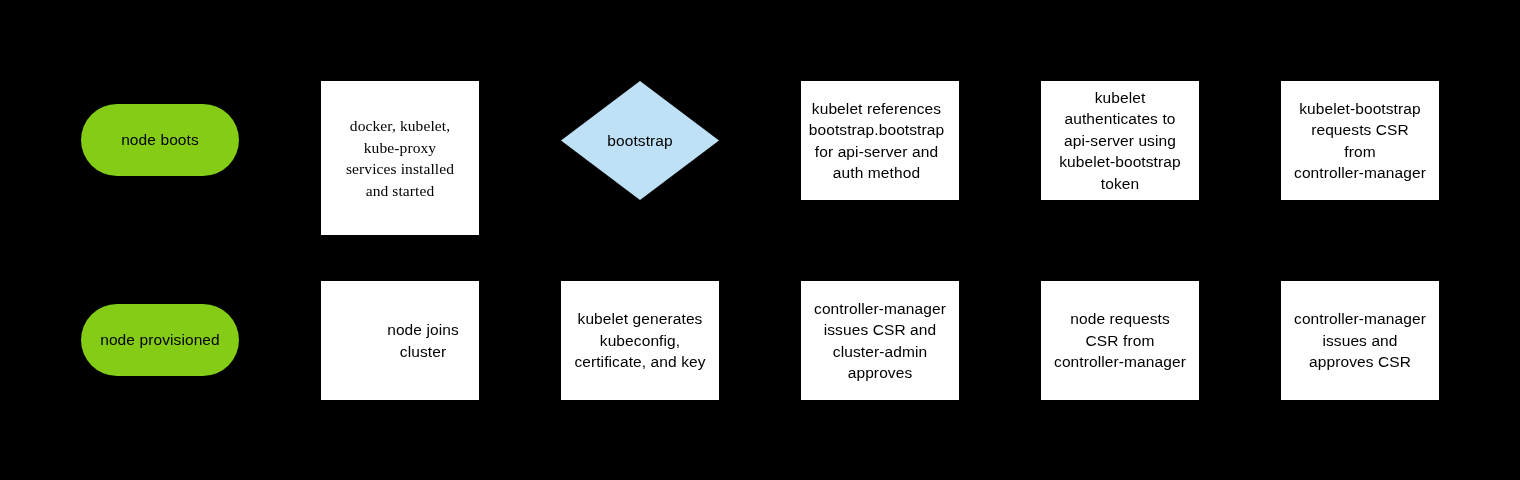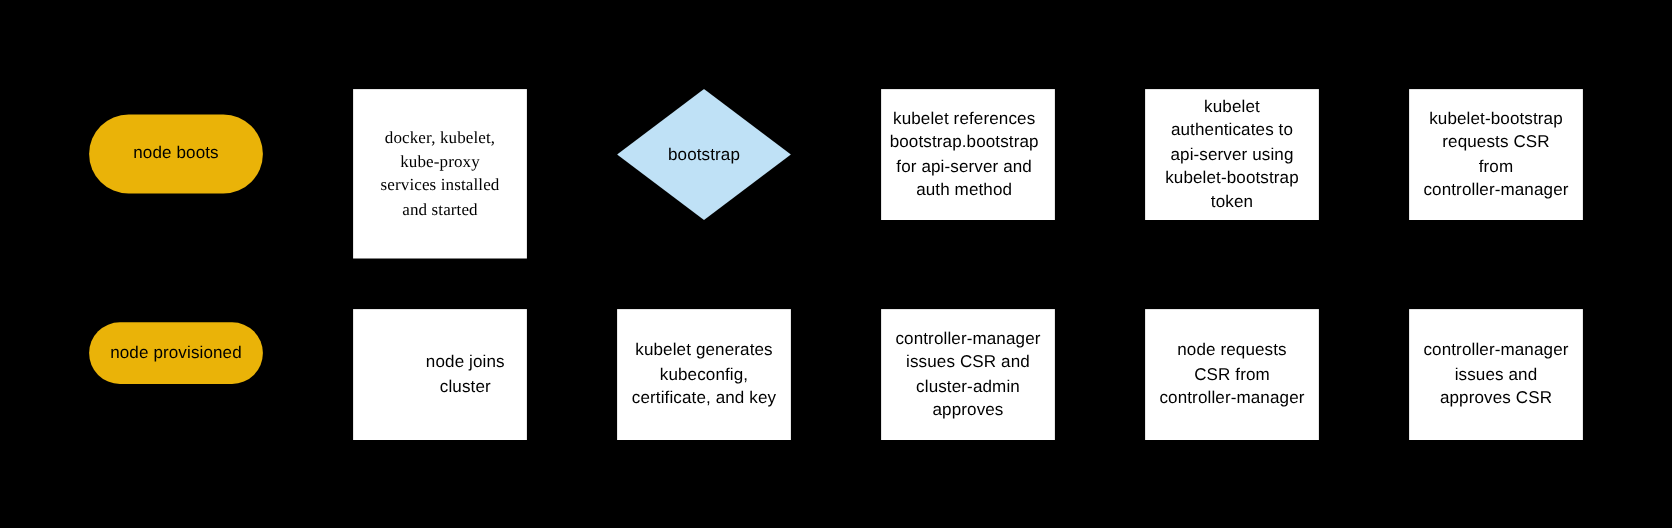--- a/index.html
+++ b/index.html
@@ -37,21 +37,21 @@
     display: block;
     white-space: pre-line;
     width: 100%;
   }
   
   .shape-rect {
     background: #ffffff;
   }
   
   .shape-stadium {
-    background: #eab308;
+    background: #84cc16;
     border-radius: 36px;
   }
   
   .shape-diamond {
     background: transparent;
   }
   .shape-diamond .diamond-fill {
     position: absolute;
     left: 0;
     top: 0;
@@ -107,21 +107,21 @@
 token</span>
   </div>
 
   <div class="node shape-rect" style="left:1281px; top:81px; width:158px; height:119px;">
     <span class="label">kubelet-bootstrap
 requests CSR
 from
 controller-manager</span>
   </div>
 
-  <div class="node shape-stadium" style="left:81px; top:293px; width:158px; height:56px;">
+  <div class="node shape-stadium" style="left:81px; top:304px; width:158px; height:72px;">
     <span class="label">node provisioned</span>
   </div>
 
   <div class="node shape-rect" style="left:321px; top:281px; width:158px; height:119px;padding-left:46px;">
     <span class="label">node joins cluster</span>
   </div>
 
   <div class="node shape-rect" style="left:561px; top:281px; width:158px; height:119px;">
     <span class="label">kubelet generates
 kubeconfig,

